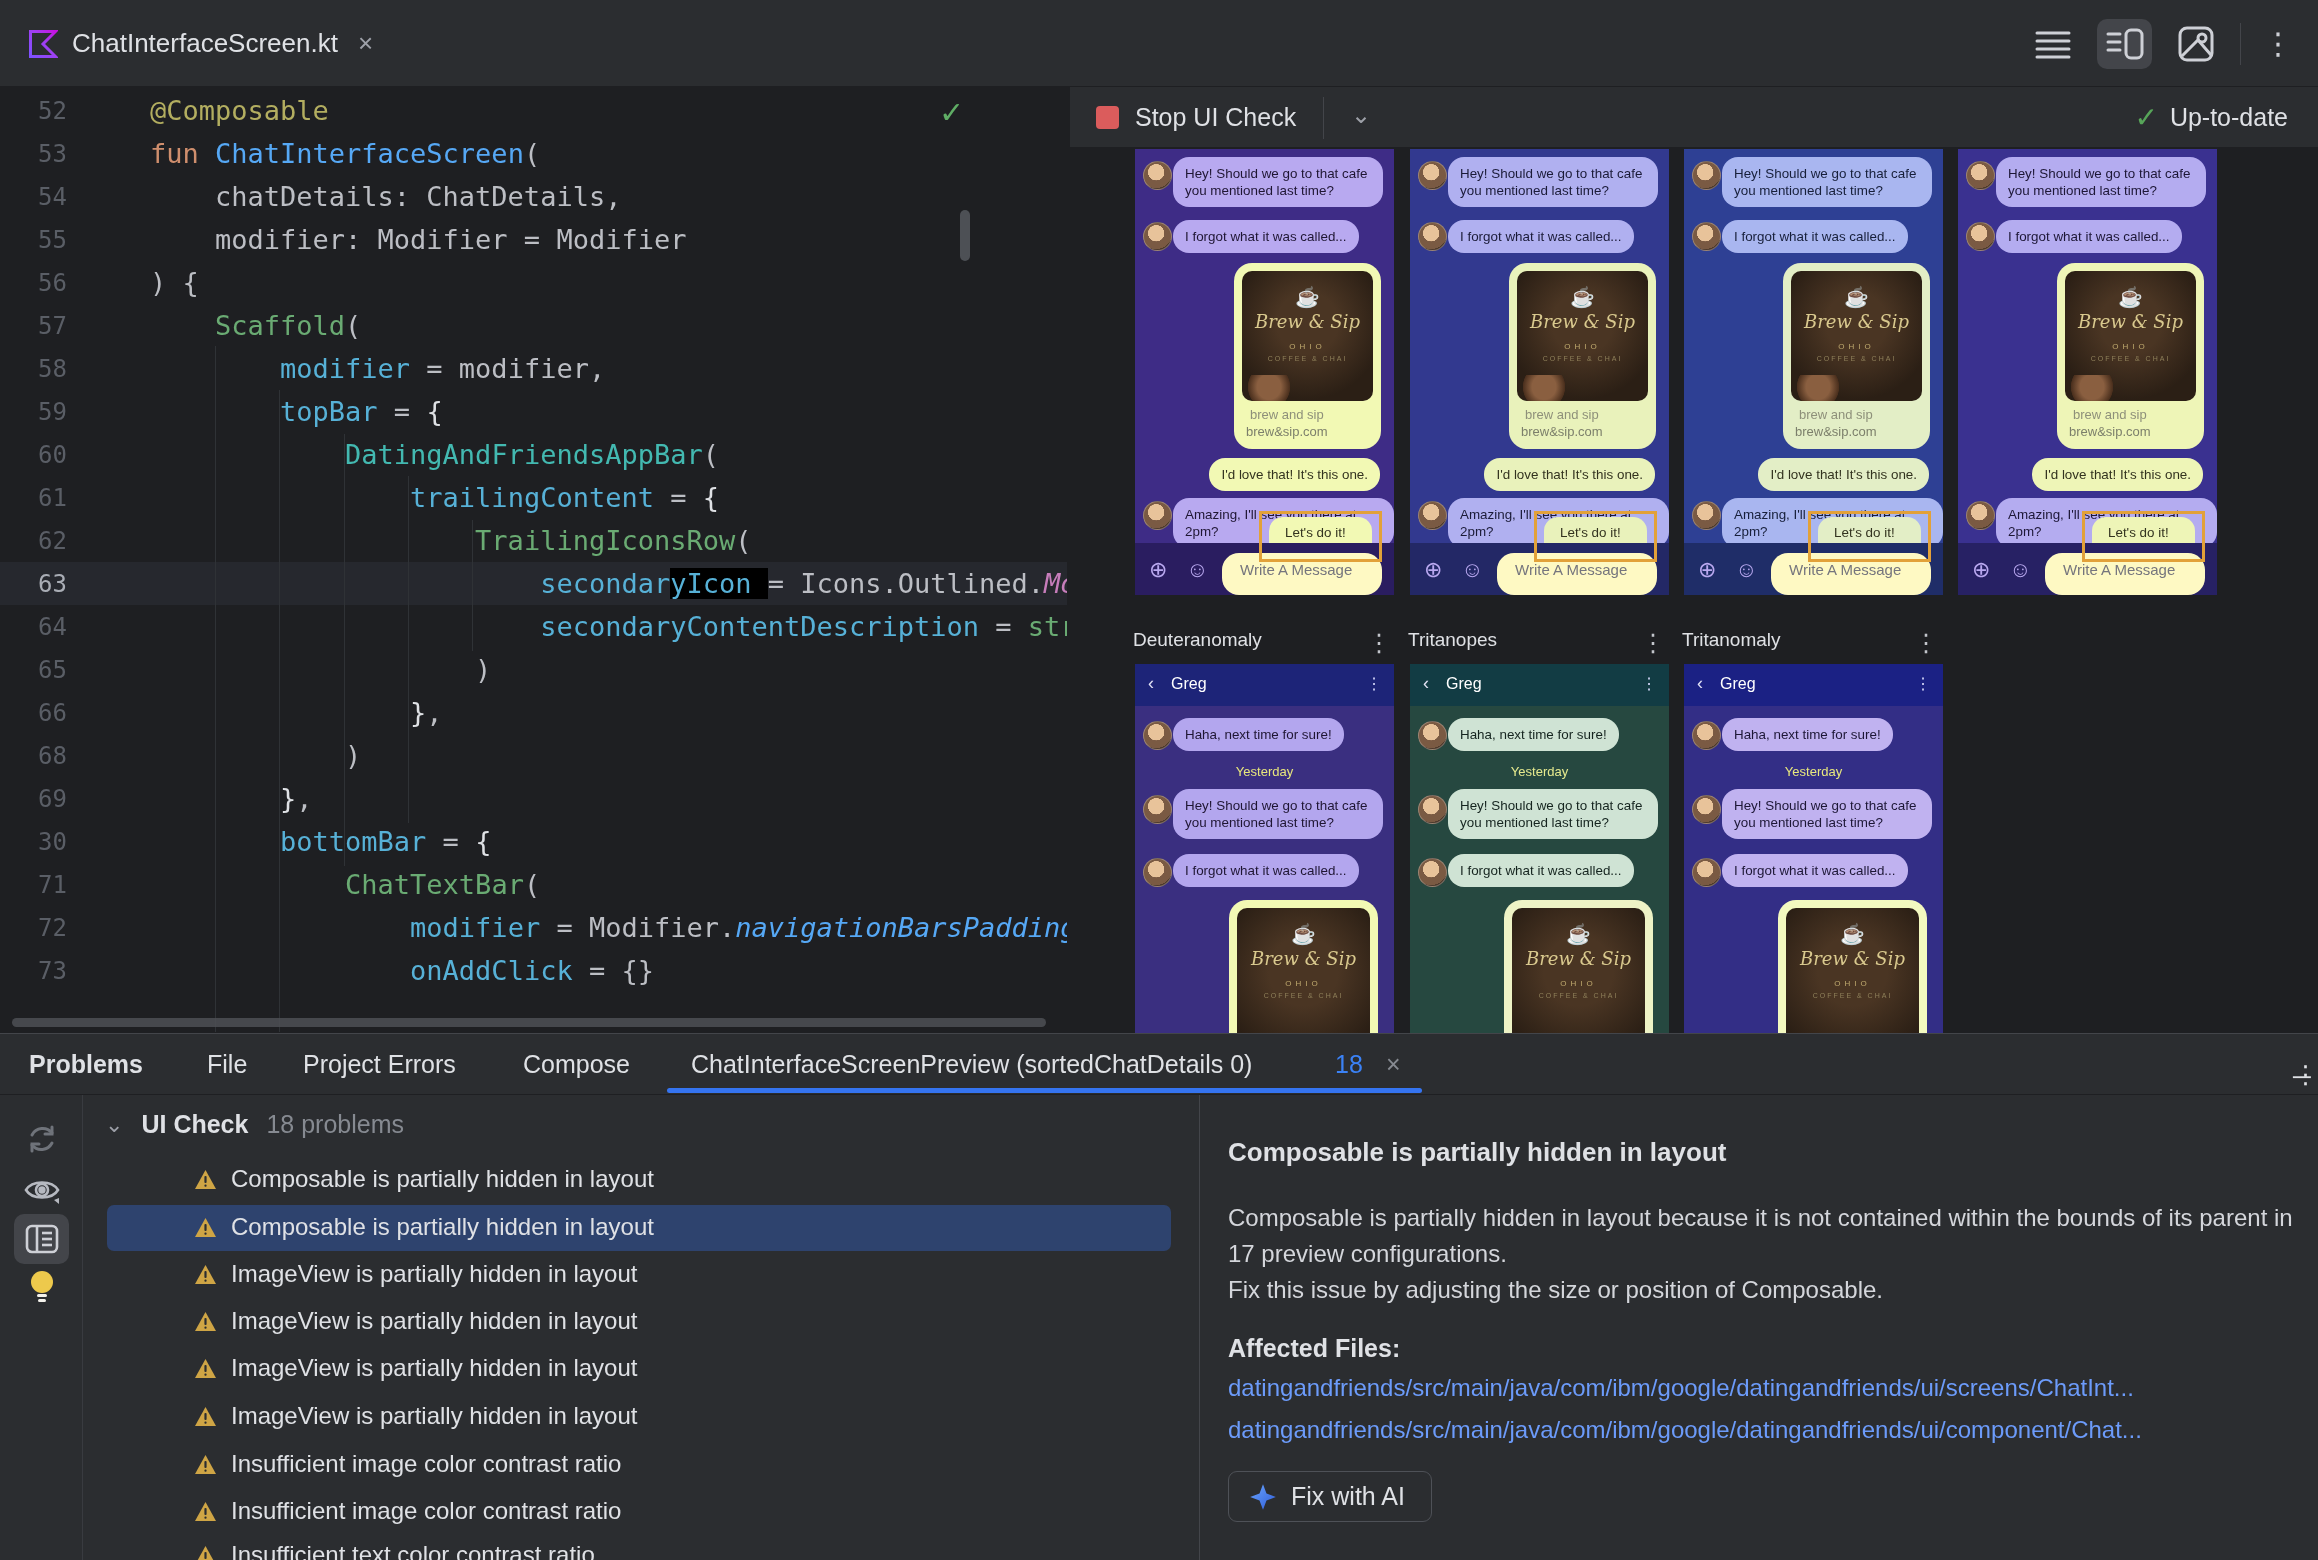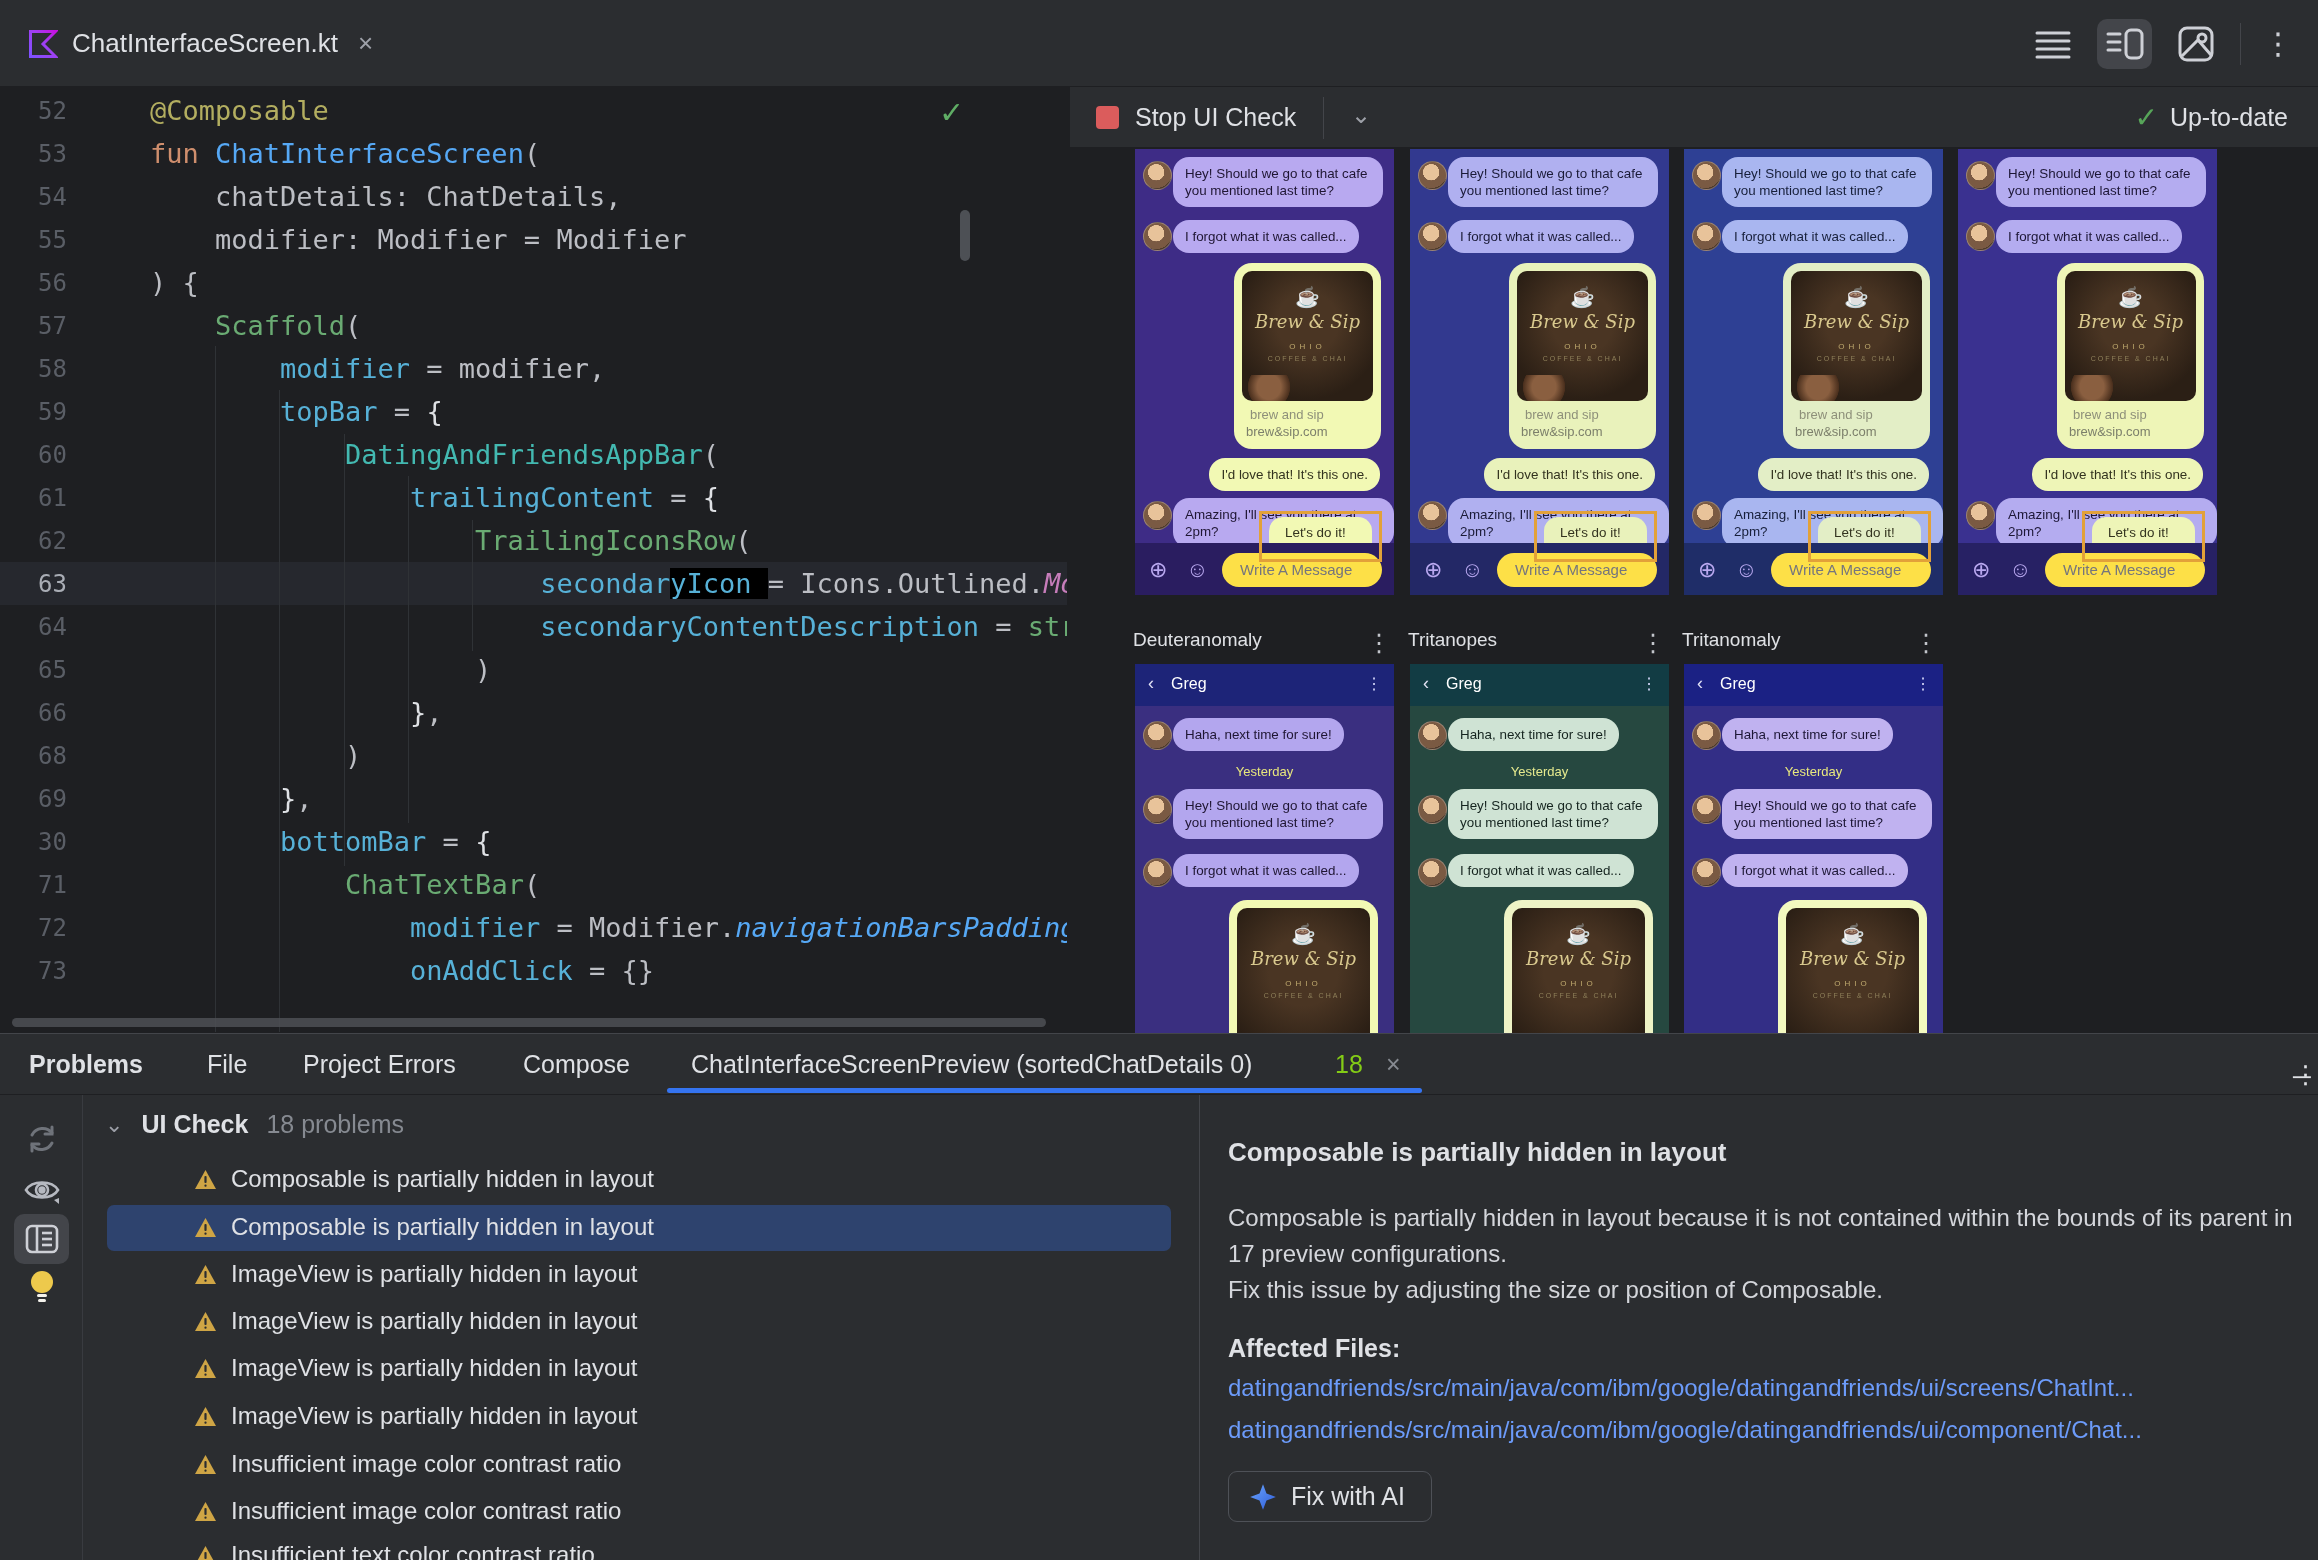--- a/index.html
+++ b/index.html
@@ -89,22 +89,22 @@
   .sign .brand { font-family:"DejaVu Serif", serif; font-style:italic; font-size:18px;
                  color:#d9c98e; margin-top:2px; }
   .sign .sub { font-size:8px; letter-spacing:4px; color:#bfa96e; margin-top:10px; }
   .sign .tag { font-size:7px; letter-spacing:2px; color:#8f805a; margin-top:4px; }
   .sign .photo { position:absolute; left:6px; bottom:-8px; width:42px; height:34px;
                  background:radial-gradient(ellipse at 50% 35%, #8a5f40 0 40%, #4a2f1d 70%, transparent 72%); }
   .cap1 { font-size:13px; color:#8e907a; margin:6px 0 0 8px; }
   .cap2 { font-size:13px; color:#7c7f6b; margin:2px 0 2px 4px; }
   .pbar { position:absolute; left:0; right:0; bottom:0; height:52px; background:var(--bar); z-index:2; }
   .pbar .ic { position:absolute; top:14px; color:#b9a8f0; font-size:22px; }
-  .pill { position:absolute; left:87px; right:12px; top:10px; height:34px; border-radius:17px;
-          background:#fde047; color:#75757d; font-size:15px; line-height:34px; padding-left:18px; }
+  .pill { position:absolute; left:87px; right:12px; top:10px; height:42px; border-radius:17px;
+          background:#fef9c3; color:#75757d; font-size:15px; line-height:34px; padding-left:18px; }
   .lets { position:absolute; right:22px; top:368px; width:103px; height:44px; z-index:1;
           background:var(--card); color:var(--ctext); border-radius:14px; font-size:13.4px;
           padding:8px 0 0 16px; }
   .letsbox { position:absolute; right:12px; top:362px; width:123px; height:51px; z-index:3;
              border:3px solid #e2a139; }
   .ph-header { position:absolute; left:0; right:0; top:0; height:42px; background:var(--header);
                color:#ffffff; z-index:2; }
   .ph-header .back { position:absolute; left:13px; top:9px; font-size:18px; color:#e3e3f5; }
   .ph-header .name { position:absolute; left:36px; top:11px; font-size:16px; }
   .ph-header .dots { position:absolute; right:12px; top:10px; font-size:16px; color:#d5d7fa; letter-spacing:0; }
@@ -112,21 +112,21 @@
 
   .pv-label { position:absolute; color:#dfe1e5; font-size:19px; }
   .pv-kebab { position:absolute; color:#c2c5cb; font-size:24px; }
 
   
   #bottom { position:absolute; left:0; top:1033px; width:2319px; height:528px;
             background:#2b2d30; border-top:1px solid #43454a; }
   #tabrow { position:absolute; left:0; top:0; width:2319px; height:61px;
             border-bottom:1px solid #1e1f22; }
   #tabrow span { position:absolute; top:16px; font-size:25px; color:#dfe1e5; }
-  #tabrow .count { color:#84cc16; }
+  #tabrow .count { color:#3b82f6; }
   #tabrow .x { color:#868a91; }
   #tab-underline { position:absolute; left:667px; top:54px; width:755px; height:5px;
                    border-radius:3px; background:#3574f0; }
   #tabrow-right { position:absolute; right:26px; top:12px; display:flex; gap:44px;
                   color:#ced0d6; font-size:28px; }
 
   #pcontent { position:absolute; left:0; top:61px; width:2319px; height:466px; }
   #strip { position:absolute; left:0; top:0; width:83px; height:466px; border-right:1px solid #393b40; }
   .strip-ic { position:absolute; left:20px; width:44px; height:44px; display:flex;
               align-items:center; justify-content:center; }

